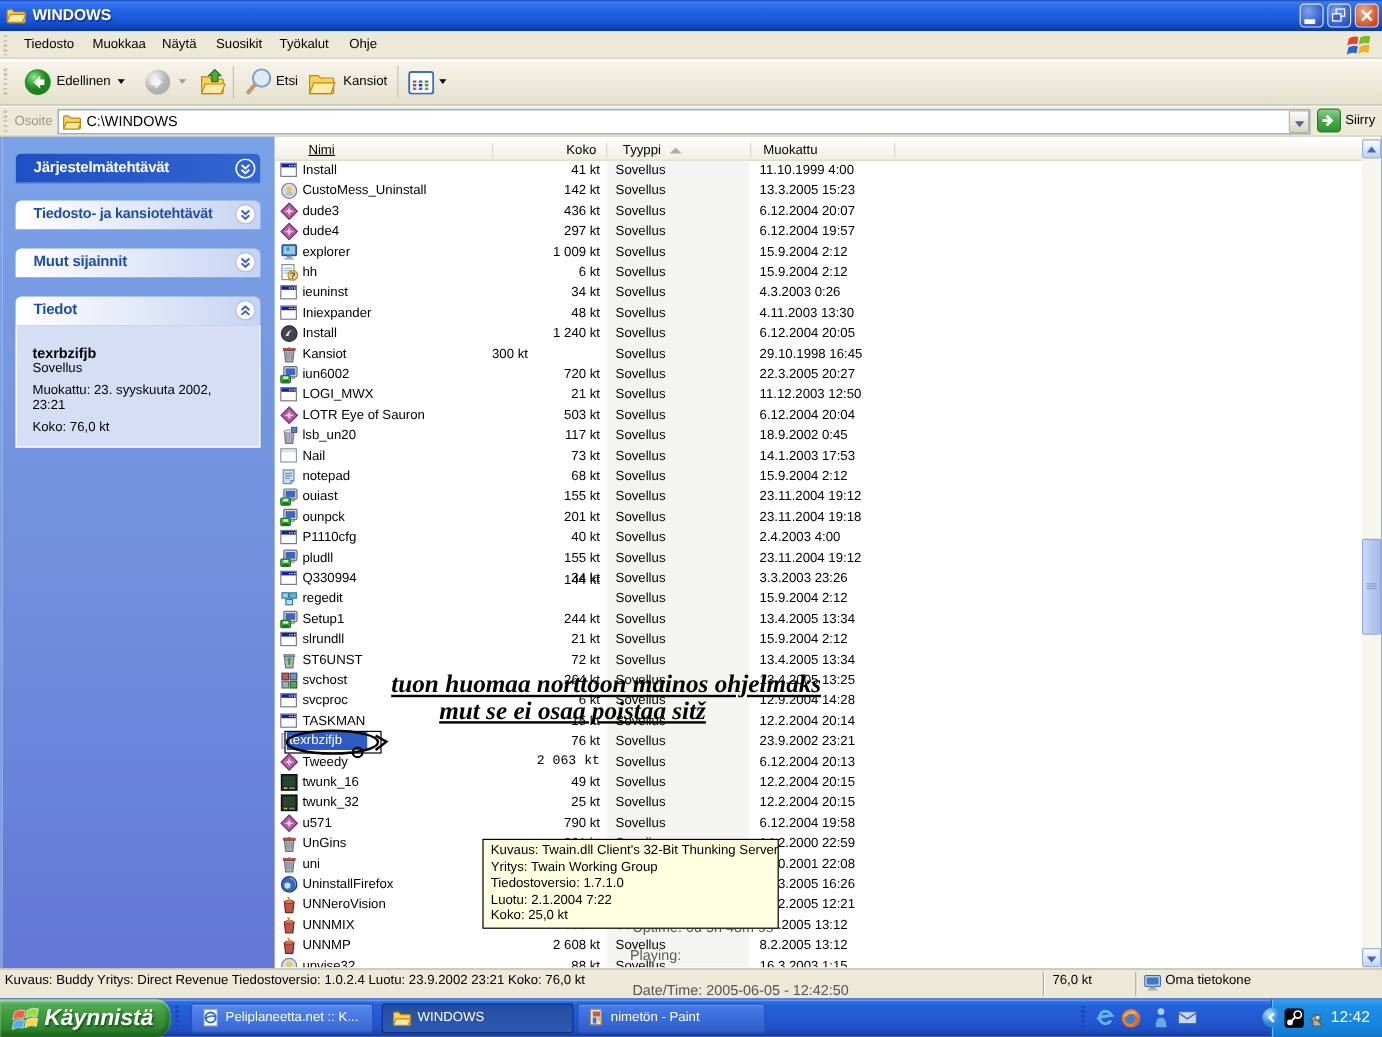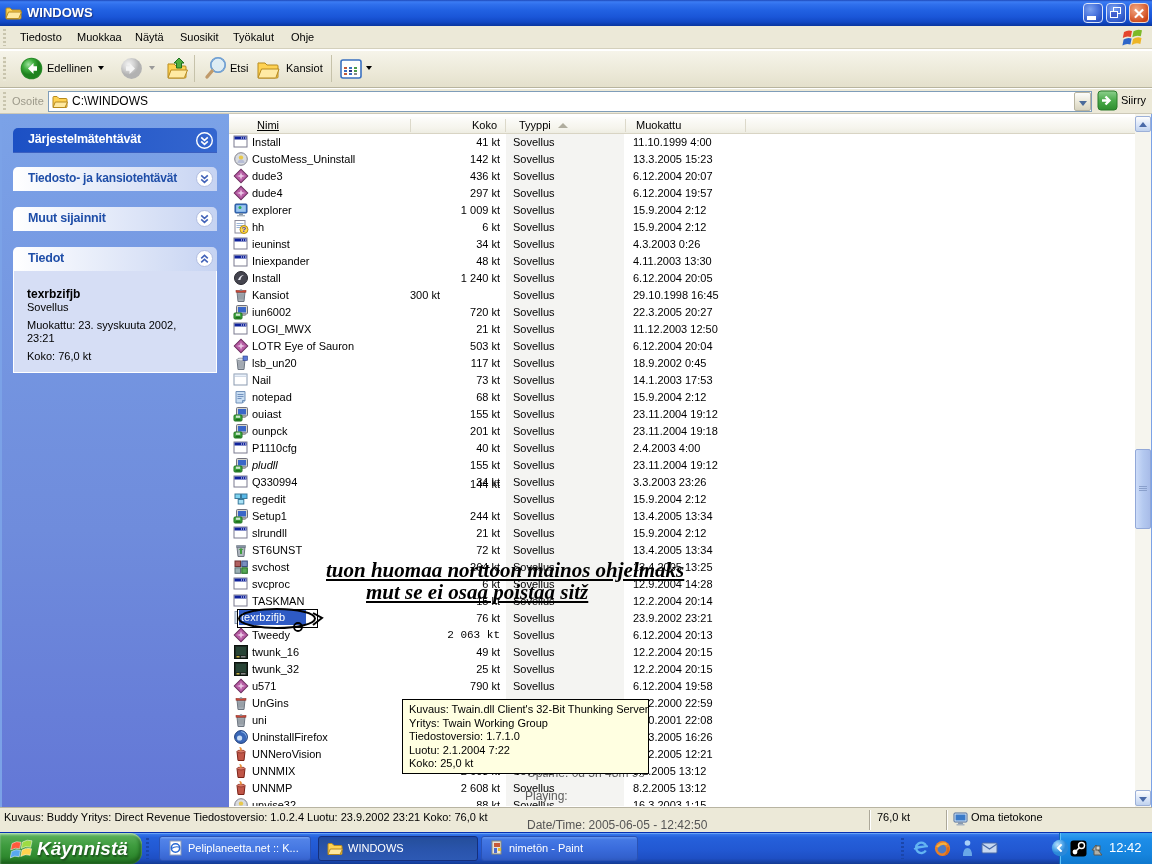--- a/index.html
+++ b/index.html
@@ -357,21 +357,21 @@
     <div class="t11" style="left:284px;top:306px;">Sovellus</div>
     <div class="t11" style="left:404px;top:306px;">2.4.2003 4:00</div>
     <div style="position:absolute;left:4px;top:323px;width:16px;height:16px"><svg width="16" height="16" viewBox="0 0 16 16" xmlns="http://www.w3.org/2000/svg">
         <rect x="3.5" y="1.5" width="11" height="8.5" rx="1" fill="#d6d6ce" stroke="#70707c"></rect>
         <rect x="5" y="3" width="8" height="5.5" fill="#3a66c8"></rect>
         <rect x="5.5" y="10" width="7" height="1.6" fill="#b8b8b2" stroke="#70707c" stroke-width=".5"></rect>
         <rect x="1" y="9" width="8" height="6" rx="1" fill="#4ab04a" stroke="#1d701d"></rect>
         <rect x="3" y="9.6" width="4" height="2.2" fill="#cfe6cf"></rect>
         <rect x="2.4" y="12.6" width="5.2" height="2" fill="#1d701d"></rect>
       </svg></div>
-    <div class="t11" style="left:23px;top:323px;font-style:italic;">pludll</div>
+    <div class="t11" style="left:23px;top:323px;">pludll</div>
     <div class="t11" style="left:181px;top:323px;width:90px;text-align:right;">155 kt</div>
     <div class="t11" style="left:284px;top:323px;">Sovellus</div>
     <div class="t11" style="left:404px;top:323px;">23.11.2004 19:12</div>
     <div style="position:absolute;left:4px;top:340px;width:16px;height:16px"><svg width="16" height="16" viewBox="0 0 16 16" xmlns="http://www.w3.org/2000/svg">
         <rect x="1" y="2" width="13" height="11" fill="#fff" stroke="#7b7b8f"></rect>
         <rect x="1.5" y="2.5" width="12" height="3" fill="#10239c"></rect>
         <rect x="8" y="3.5" width="1" height="1" fill="#fff"></rect>
         <rect x="10" y="3.5" width="1" height="1" fill="#fff"></rect>
         <rect x="12" y="3.5" width="1" height="1" fill="#fff"></rect>
       </svg></div>

